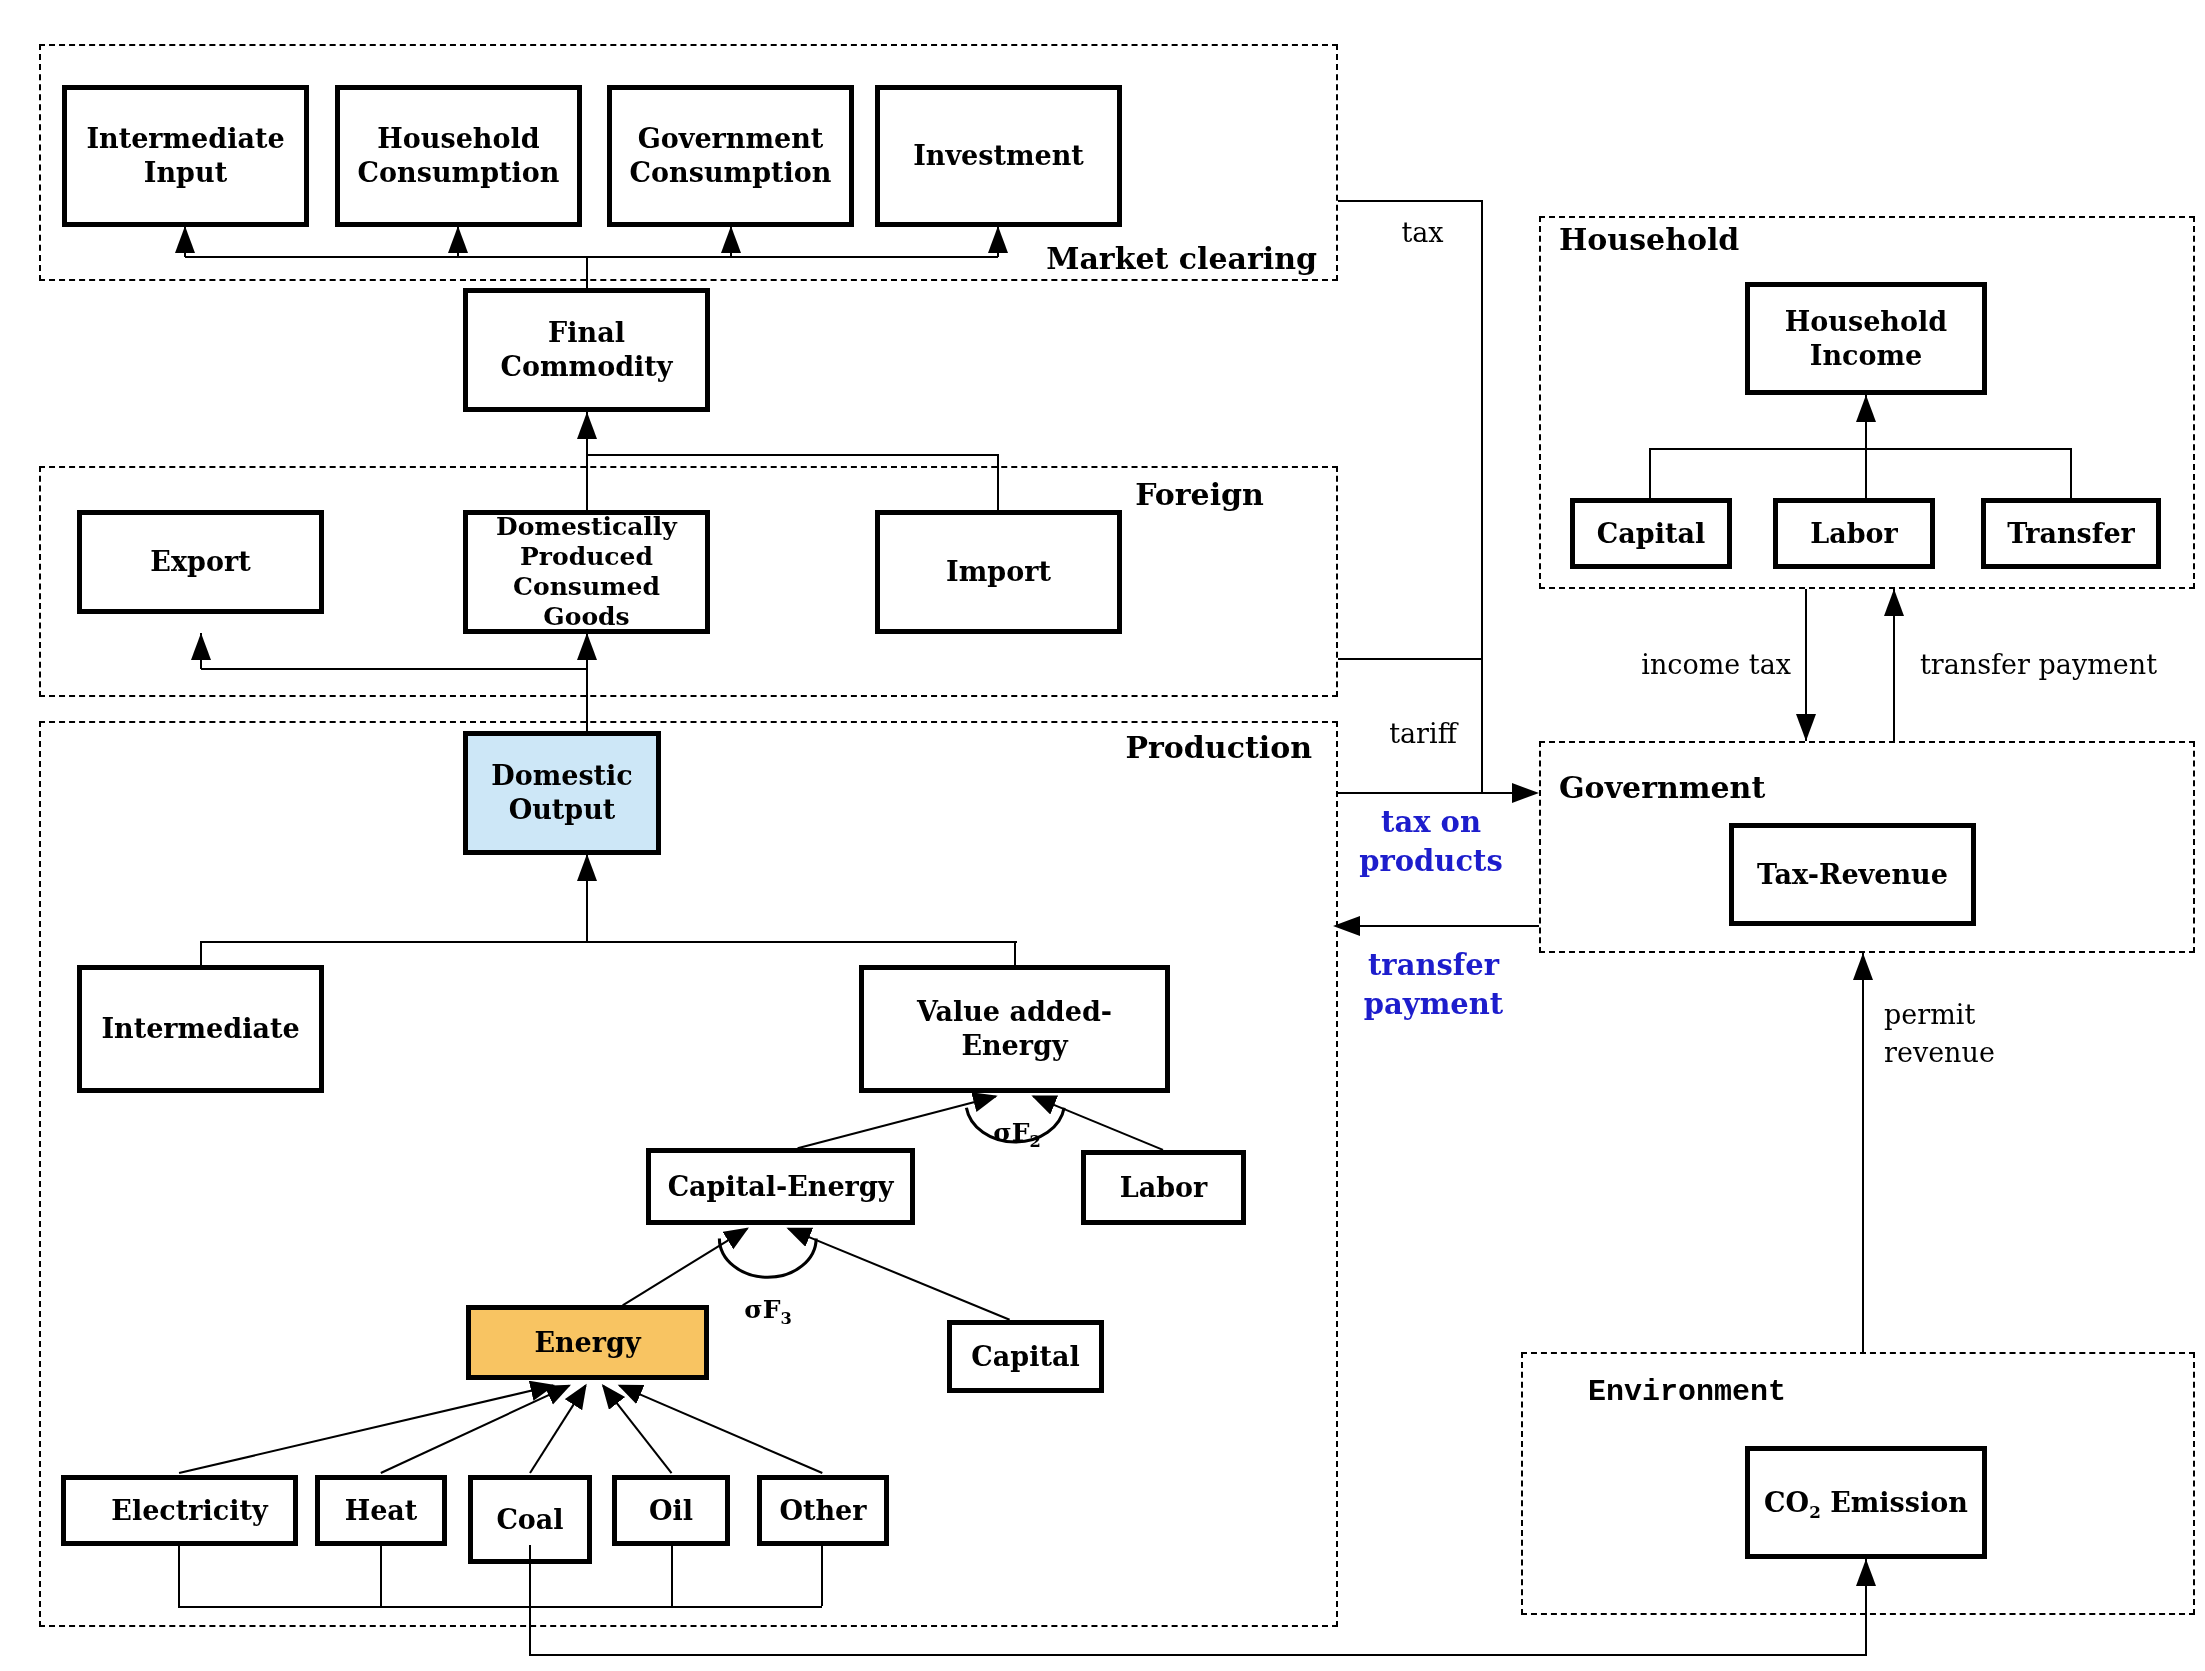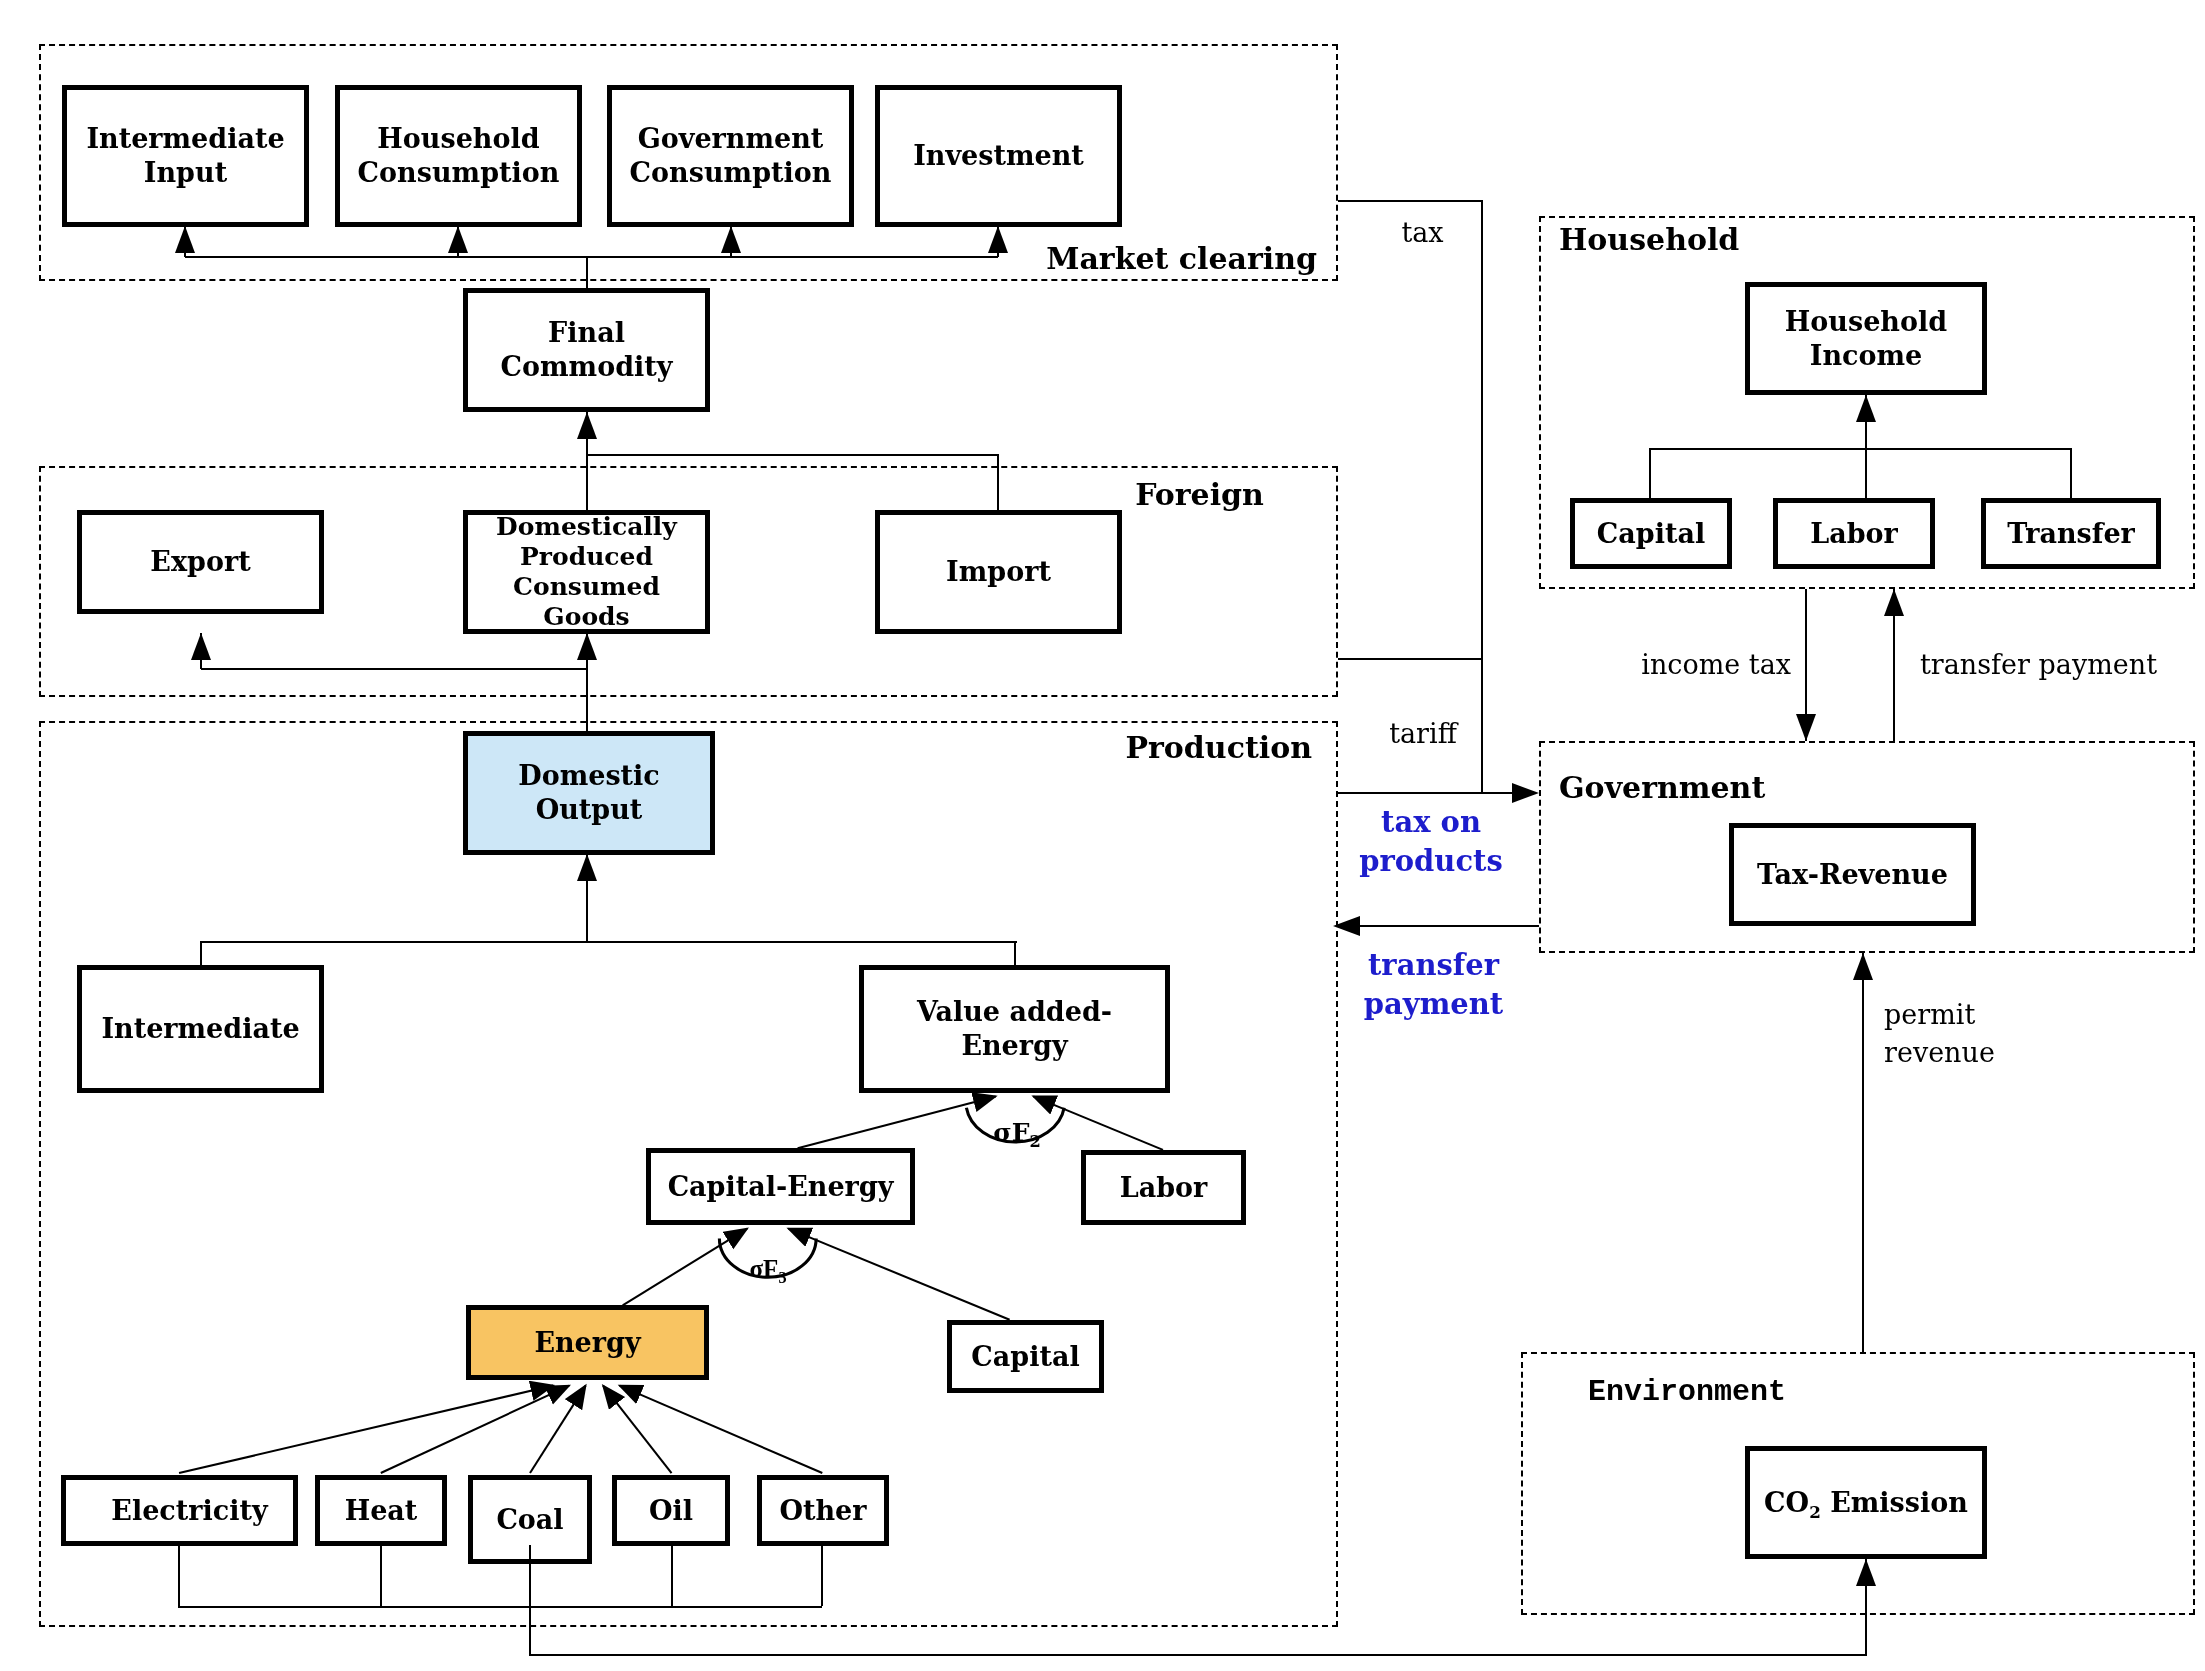--- a/index.html
+++ b/index.html
@@ -56,21 +56,21 @@
   <div class="node" style="left:875px;top:85px;width:247px;height:142px;">Investment</div>
   <div class="node" style="left:463px;top:288px;width:247px;height:124px;">Final
 Commodity</div>
 
   <div class="node" style="left:77px;top:510px;width:247px;height:104px;">Export</div>
   <div class="node" style="left:463px;top:510px;width:247px;height:124px;font-size:25px;line-height:1.2;">Domestically
 Produced
 Consumed Goods</div>
   <div class="node" style="left:875px;top:510px;width:247px;height:124px;">Import</div>
 
-  <div class="node" style="left:463px;top:731px;width:252px;height:124px;background:#cde7f7;">Domestic
+  <div class="node" style="left:463px;top:731px;width:198px;height:124px;background:#cde7f7;">Domestic
 Output</div>
   <div class="node" style="left:77px;top:965px;width:247px;height:128px;">Intermediate</div>
   <div class="node" style="left:859px;top:965px;width:311px;height:128px;">Value added-
 Energy</div>
   <div class="node" style="left:646px;top:1148px;width:269px;height:77px;">Capital-Energy</div>
   <div class="node" style="left:1081px;top:1150px;width:165px;height:75px;">Labor</div>
   <div class="node" style="left:466px;top:1305px;width:243px;height:75px;background:#f8c462;">Energy</div>
   <div class="node" style="left:947px;top:1320px;width:157px;height:73px;">Capital</div>
   <div class="node" style="left:61px;top:1475px;width:237px;height:71px;padding-left:20px;">Electricity</div>
   <div class="node" style="left:315px;top:1475px;width:132px;height:71px;">Heat</div>
@@ -93,21 +93,21 @@
   <div class="lbl" style="left:1369px;top:675px;width:108px;text-align:center;margin-top:40px;">tariff</div>
   <div class="lbl" style="left:1606px;top:646px;width:185px;text-align:right;">income tax</div>
   <div class="lbl" style="left:1920px;top:646px;">transfer payment</div>
   <div class="lbl" style="left:1884px;top:996px;">permit
 revenue</div>
   <div class="lbl blue" style="left:1328px;top:803px;width:206px;">tax on
 products</div>
   <div class="lbl blue" style="left:1328px;top:946px;width:211px;">transfer
 payment</div>
   <div class="sig" style="left:968px;top:1118px;width:98px;"><span>σF</span><sub>2</sub></div>
-  <div class="sig" style="left:719px;top:1255px;width:98px;font-family:Liberation Serif, serif;"><span>σF</span><sub>3</sub></div>
+  <div class="sig" style="left:719px;top:1295px;width:98px;"><span>σF</span><sub>3</sub></div>
 
   <div class="hl" style="left:185px;top:256px;width:813px;"></div>
   <div class="vl" style="left:184px;top:226px;height:31px;"></div>
   <div class="vl" style="left:457px;top:226px;height:31px;"></div>
   <div class="vl" style="left:730px;top:226px;height:31px;"></div>
   <div class="vl" style="left:997px;top:226px;height:31px;"></div>
   <div class="vl" style="left:586px;top:256px;height:32px;"></div>
   <div class="vl" style="left:586px;top:412px;height:98px;"></div>
   <div class="hl" style="left:586px;top:454px;width:413px;"></div>
   <div class="vl" style="left:997px;top:454px;height:56px;"></div>

